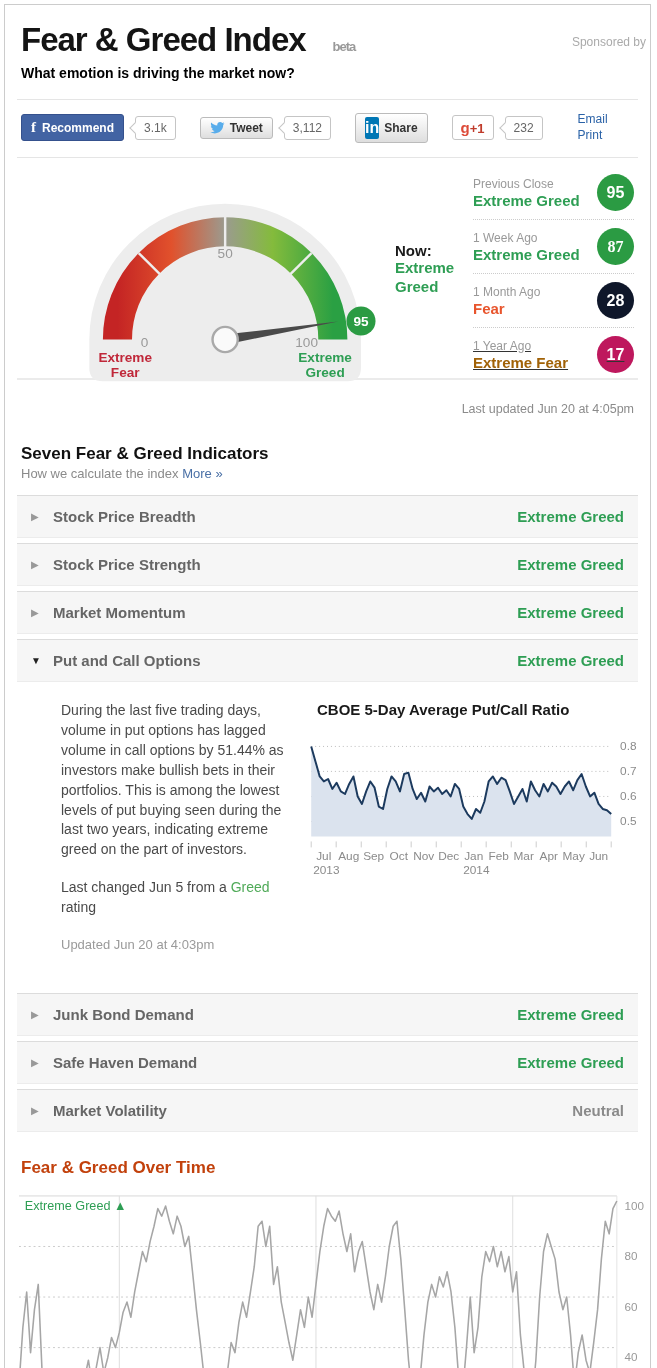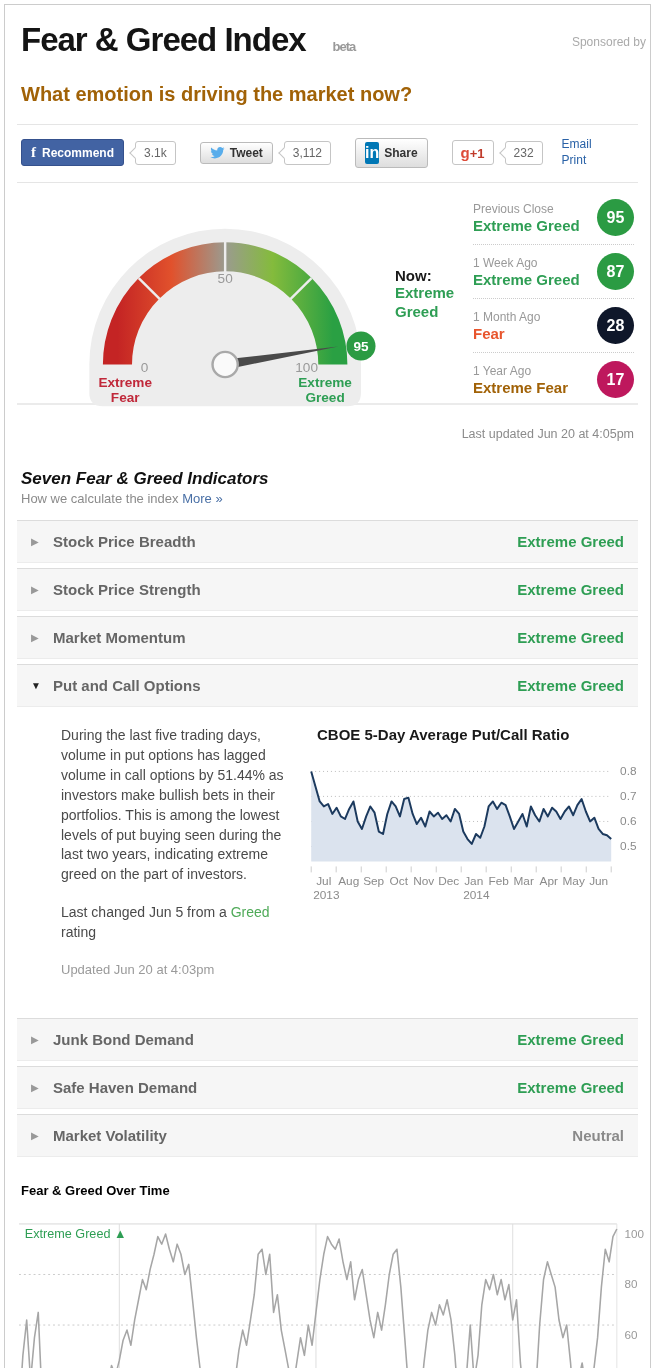--- a/index.html
+++ b/index.html
@@ -4,72 +4,72 @@
 <style>
   html,body{margin:0;padding:0;background:#fff;font-family:"Liberation Sans","DejaVu Sans",sans-serif;color:#333;}
   .page{width:647px;margin:4px;border:1px solid #ccc;background:#fff;position:relative;min-height:1356px;box-sizing:border-box;}
   .divider{border-top:1px solid #e5e5e5;margin:0 12px;}
 
   
   .header{padding:16px 16px 8px;position:relative;}
   .sponsored{position:absolute;right:4px;top:30px;color:#aaa;font-size:12px;}
   h1.title{display:inline;font-size:33px;margin:0;color:#141414;letter-spacing:-1px;}
   .beta{font-size:13px;color:#999;margin-left:6px;padding-left:21px;}
-  .subtitle{font-size:20px;font-weight:bold;color:#a16207;margin-top:24px;margin-bottom:10px;}
+  .subtitle{font-size:14px;font-weight:bold;color:#000000;margin-top:6px;margin-bottom:10px;}
 
   
   .social-row{display:flex;align-items:center;padding:12px 16px 14px;gap:5px;}
   .fb-btn{display:flex;align-items:center;background:#4263a3;border:1px solid #35518d;border-radius:3px;color:#fff;font-size:12px;font-weight:bold;padding:4px 9px;gap:6px;cursor:pointer;}
   .fb-f{font-family:"Liberation Serif",serif;font-weight:bold;font-size:15px;}
   .count-bubble{position:relative;background:#fff;border:1px solid #c5c5c5;border-radius:3px;color:#666;font-size:12px;padding:4px 8px;margin-left:6px;}
   .count-bubble::before{content:"";position:absolute;left:-5px;top:7px;width:7px;height:7px;background:#fff;border-left:1px solid #c5c5c5;border-bottom:1px solid #c5c5c5;transform:rotate(45deg);}
   .gray-btn{display:flex;align-items:center;background:linear-gradient(#ffffff,#dedede);border:1px solid #bbb;border-radius:3px;color:#333;font-size:12px;font-weight:bold;padding:3px 9px;gap:5px;cursor:pointer;}
   .li-ico{background:#0077b5;color:#fff;border-radius:2px;font-weight:bold;font-size:16px;padding:2px 0;}
   .gp-btn{background:#fff;border:1px solid #c5c5c5;border-radius:3px;font-size:13px;font-weight:bold;padding:3px 8px;cursor:pointer;color:#333;}
   .gp-g{color:#dd4b39;font-size:15px;}
   .spacer{width:14px;}
-  .mail-print{display:flex;flex-direction:column;font-size:12px;margin-left:14px;line-height:1.3;}
+  .mail-print{display:flex;flex-direction:column;font-size:12px;margin-left:30px;line-height:1.3;}
   .mail-print a{color:#2a62a7;text-decoration:none;cursor:pointer;}
 
   
   .gauge-section{display:flex;position:relative;padding:2px 12px 0 12px;}
   .gauge-section::after{content:"";position:absolute;left:12px;right:12px;bottom:12px;border-top:2px solid #ebebeb;z-index:0;}
   .gauge-wrap{flex:0 0 375px;position:relative;z-index:1;padding-left:48px;box-sizing:border-box;}
   .now-block{flex:0 0 68px;padding-top:82px;font-size:15px;font-weight:bold;z-index:1;}
   .now-label{color:#1a1a1a;}
   .now-rating{color:#2e9e54;line-height:1.25;}
   .history{flex:1;padding:6px 4px 0 10px;z-index:1;}
   .hist-row{display:flex;align-items:center;padding:8px 0;border-bottom:1px dotted #ccc;}
-  .hist-row:last-child{border-bottom:none;}
+  .hist-row:last-child{border-bottom:none;text-decoration:underline;}
   .hist-text{flex:1;}
   .hist-label{font-size:12px;color:#999;}
   .hist-rating{font-size:15px;font-weight:bold;margin-top:1px;}
   .hist-badge{width:37px;height:37px;border-radius:50%;color:#fff;font-size:16px;font-weight:bold;display:flex;align-items:center;justify-content:center;}
   .last-updated{text-align:right;font-size:12.5px;color:#8b8b8b;padding:10px 16px 2px;}
 
   
   .indicators{padding:14px 12px 0;}
-  h2.sec-heading{font-size:17px;color:#111;margin:12px 4px 2px;font-style:italic;}
+  h2.sec-heading{font-size:17px;color:#111;margin:12px 4px 2px;}
   .sub{font-size:13px;color:#8b8b8b;margin:2px 4px 14px;}
   .sub a{color:#4a70a6;text-decoration:none;cursor:pointer;}
   .acc-row{display:flex;align-items:center;background:#f6f6f6;border-top:1px solid #dcdcdc;border-bottom:1px solid #ececec;padding:12px 14px;margin-bottom:5px;cursor:pointer;}
   .arrow{font-size:10px;color:#999;width:22px;}
   .acc-row.expanded .arrow{color:#222;}
   .acc-title{flex:1;font-size:15px;font-weight:bold;color:#666;}
   .acc-value{font-size:15px;font-weight:bold;}
   .detail{display:flex;padding:14px 6px 16px 44px;margin-bottom:5px;}
   .detail-text{flex:0 0 248px;font-size:14px;color:#4a4a4a;line-height:1.42;padding-right:14px;box-sizing:border-box;}
   .detail-text p{margin:0 0 18px;}
   .green-link{color:#4faa58;text-decoration:none;cursor:pointer;}
   .updated{font-size:13px;color:#9a9a9a;margin-top:26px;}
   .detail-chart{flex:1;}
   .detail-chart h3{font-size:15px;color:#1a1a1a;margin:0 8px 8px;}
 
   
-  .overtime-heading{font-size:13px;color:#000000;margin:26px 16px 16px;}
+  .overtime-heading{font-size:17px;color:#c2410c;margin:26px 16px 8px;}
   .overtime-wrap{padding:0 6px 12px 14px;}
   svg text{font-family:"Liberation Sans","DejaVu Sans",sans-serif;}
 </style>
 </head>
 <body>
 
 <div class="page">
 
   <div class="header">
     <span class="sponsored">Sponsored by</span>
@@ -151,21 +151,21 @@
           <div class="hist-label">Previous Close</div>
           <div class="hist-rating" style="color: rgb(46, 158, 84);">Extreme Greed</div>
         </div>
         <div class="hist-badge" style="background: rgb(43, 155, 67);">95</div>
       </div>
       <div class="hist-row">
         <div class="hist-text">
           <div class="hist-label">1 Week Ago</div>
           <div class="hist-rating" style="color: rgb(46, 158, 84);">Extreme Greed</div>
         </div>
-        <div class="hist-badge" style="background: rgb(43, 155, 67);">87</div>
+        <div class="hist-badge" style="background: rgb(43, 155, 67); font-family: Liberation Serif, serif;">87</div>
       </div>
       <div class="hist-row">
         <div class="hist-text">
           <div class="hist-label">1 Month Ago</div>
           <div class="hist-rating" style="color: rgb(232, 85, 45);">Fear</div>
         </div>
         <div class="hist-badge" style="background: #0f172a;">28</div>
       </div>
       <div class="hist-row">
         <div class="hist-text">

